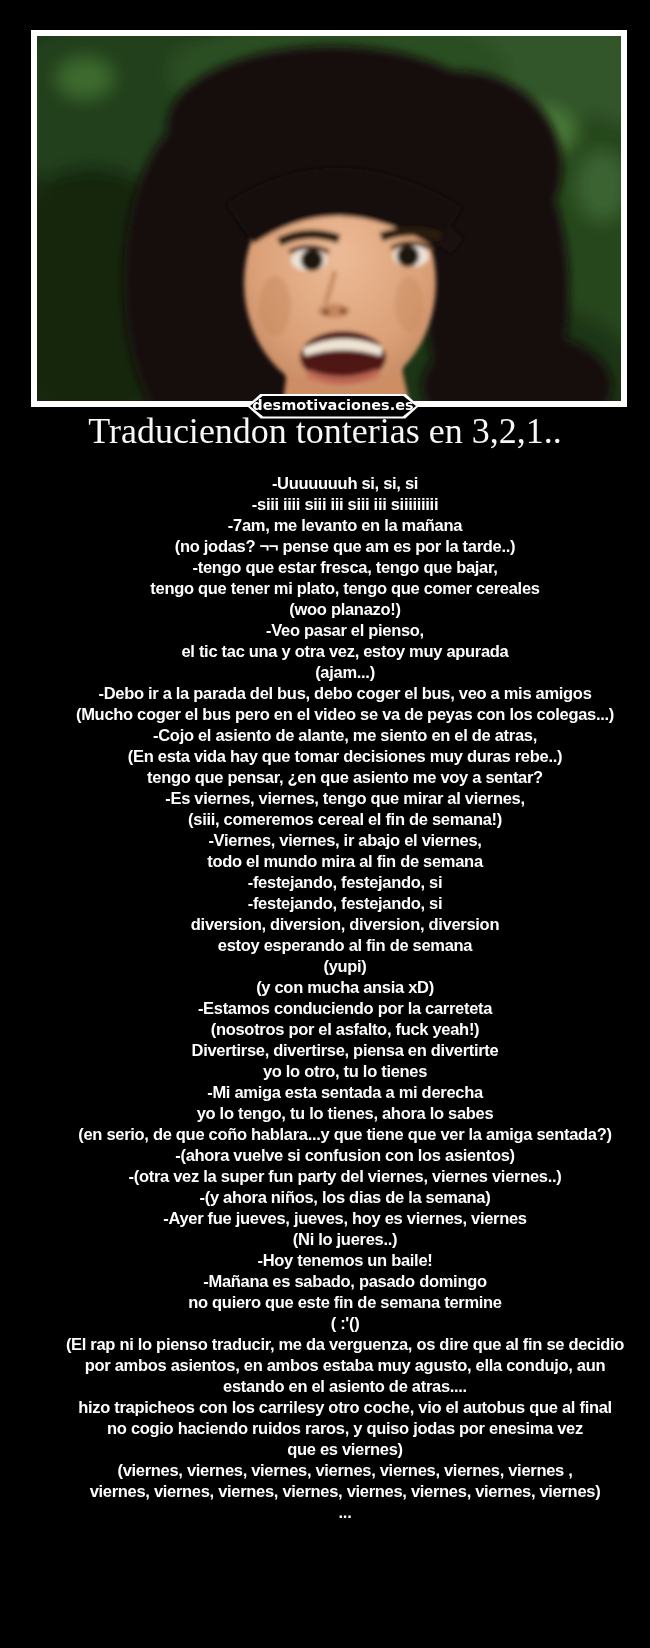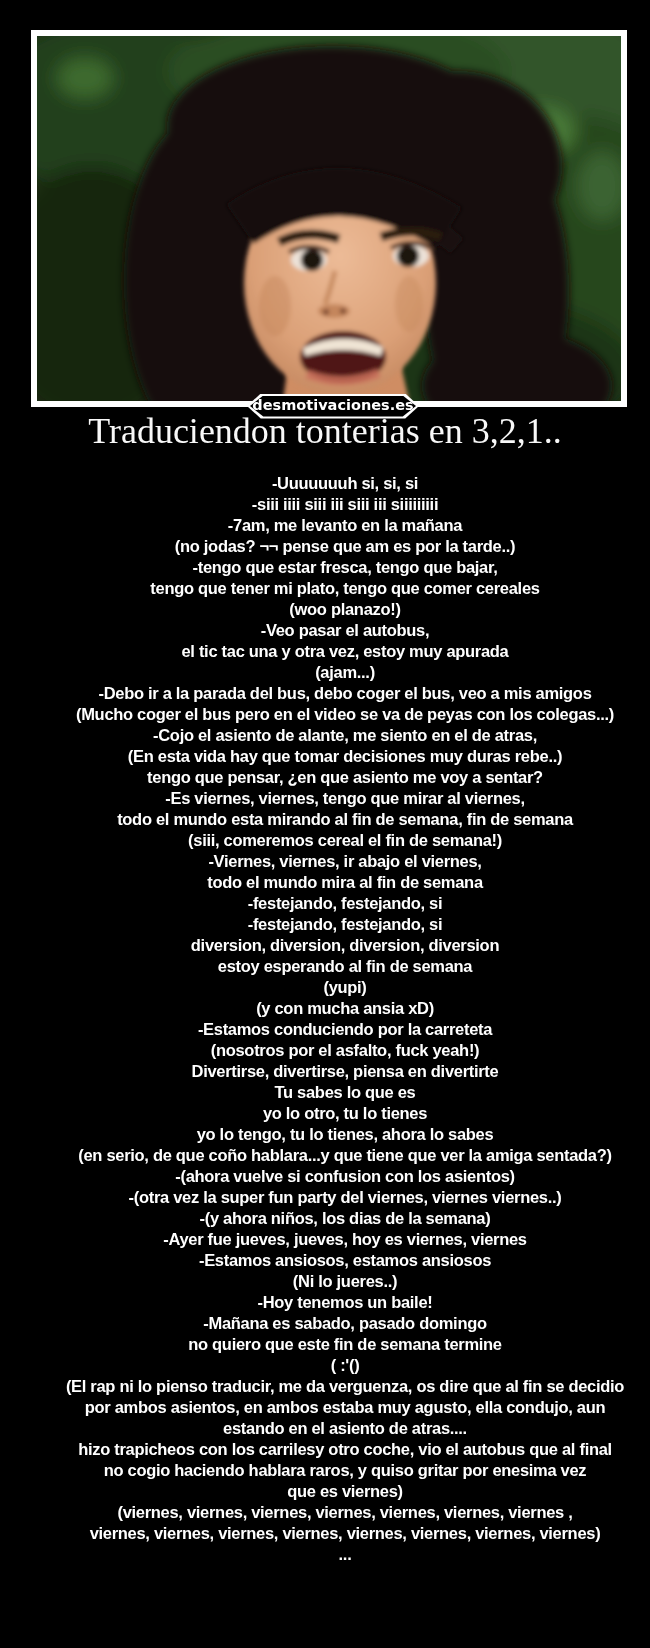--- a/index.html
+++ b/index.html
@@ -114,60 +114,58 @@
   <h1 class="title">Traduciendon tonterias en 3,2,1..</h1>
 
   <div class="lyrics">
       <div class="lyric-line">-Uuuuuuuh si, si, si</div>
       <div class="lyric-line">-siii iiii siii iii siii iii siiiiiiiii</div>
       <div class="lyric-line">-7am, me levanto en la mañana</div>
       <div class="lyric-line">(no jodas? ¬¬ pense que am es por la tarde..)</div>
       <div class="lyric-line">-tengo que estar fresca, tengo que bajar,</div>
       <div class="lyric-line">tengo que tener mi plato, tengo que comer cereales</div>
       <div class="lyric-line">(woo planazo!)</div>
-      <div class="lyric-line">-Veo pasar el autobus,</div>
+      <div class="lyric-line">-Veo pasar el pienso,</div>
       <div class="lyric-line">el tic tac una y otra vez, estoy muy apurada</div>
       <div class="lyric-line">(ajam...)</div>
       <div class="lyric-line">-Debo ir a la parada del bus, debo coger el bus, veo a mis amigos</div>
       <div class="lyric-line">(Mucho coger el bus pero en el video se va de peyas con los colegas...)</div>
       <div class="lyric-line">-Cojo el asiento de alante, me siento en el de atras,</div>
       <div class="lyric-line">(En esta vida hay que tomar decisiones muy duras rebe..)</div>
       <div class="lyric-line">tengo que pensar, ¿en que asiento me voy a sentar?</div>
       <div class="lyric-line">-Es viernes, viernes, tengo que mirar al viernes,</div>
-      <div class="lyric-line">todo el mundo esta mirando al fin de semana, fin de semana</div>
       <div class="lyric-line">(siii, comeremos cereal el fin de semana!)</div>
       <div class="lyric-line">-Viernes, viernes, ir abajo el viernes,</div>
       <div class="lyric-line">todo el mundo mira al fin de semana</div>
       <div class="lyric-line">-festejando, festejando, si</div>
       <div class="lyric-line">-festejando, festejando, si</div>
       <div class="lyric-line">diversion, diversion, diversion, diversion</div>
       <div class="lyric-line">estoy esperando al fin de semana</div>
       <div class="lyric-line">(yupi)</div>
       <div class="lyric-line">(y con mucha ansia xD)</div>
       <div class="lyric-line">-Estamos conduciendo por la carreteta</div>
       <div class="lyric-line">(nosotros por el asfalto, fuck yeah!)</div>
       <div class="lyric-line">Divertirse, divertirse, piensa en divertirte</div>
-      <div class="lyric-line">Tu sabes lo que es</div>
       <div class="lyric-line">yo lo otro, tu lo tienes</div>
+      <div class="lyric-line">-Mi amiga esta sentada a mi derecha</div>
       <div class="lyric-line">yo lo tengo, tu lo tienes, ahora lo sabes</div>
       <div class="lyric-line">(en serio, de que coño hablara...y que tiene que ver la amiga sentada?)</div>
       <div class="lyric-line">-(ahora vuelve si confusion con los asientos)</div>
       <div class="lyric-line">-(otra vez la super fun party del viernes, viernes viernes..)</div>
       <div class="lyric-line">-(y ahora niños, los dias de la semana)</div>
       <div class="lyric-line">-Ayer fue jueves, jueves, hoy es viernes, viernes</div>
-      <div class="lyric-line">-Estamos ansiosos, estamos ansiosos</div>
       <div class="lyric-line">(Ni lo jueres..)</div>
       <div class="lyric-line">-Hoy tenemos un baile!</div>
       <div class="lyric-line">-Mañana es sabado, pasado domingo</div>
       <div class="lyric-line">no quiero que este fin de semana termine</div>
       <div class="lyric-line">( :'()</div>
       <div class="lyric-line">(El rap ni lo pienso traducir, me da verguenza, os dire que al fin se decidio</div>
       <div class="lyric-line">por ambos asientos, en ambos estaba muy agusto, ella condujo, aun</div>
       <div class="lyric-line">estando en el asiento de atras....</div>
       <div class="lyric-line">hizo trapicheos con los carrilesy otro coche, vio el autobus que al final</div>
-      <div class="lyric-line">no cogio haciendo hablara raros, y quiso gritar por enesima vez</div>
+      <div class="lyric-line">no cogio haciendo ruidos raros, y quiso jodas por enesima vez</div>
       <div class="lyric-line">que es viernes)</div>
       <div class="lyric-line">(viernes, viernes, viernes, viernes, viernes, viernes, viernes ,</div>
       <div class="lyric-line">viernes, viernes, viernes, viernes, viernes, viernes, viernes, viernes)</div>
       <div class="lyric-line">...</div>
     </div>
 
 </div>
 
 </body></html>

